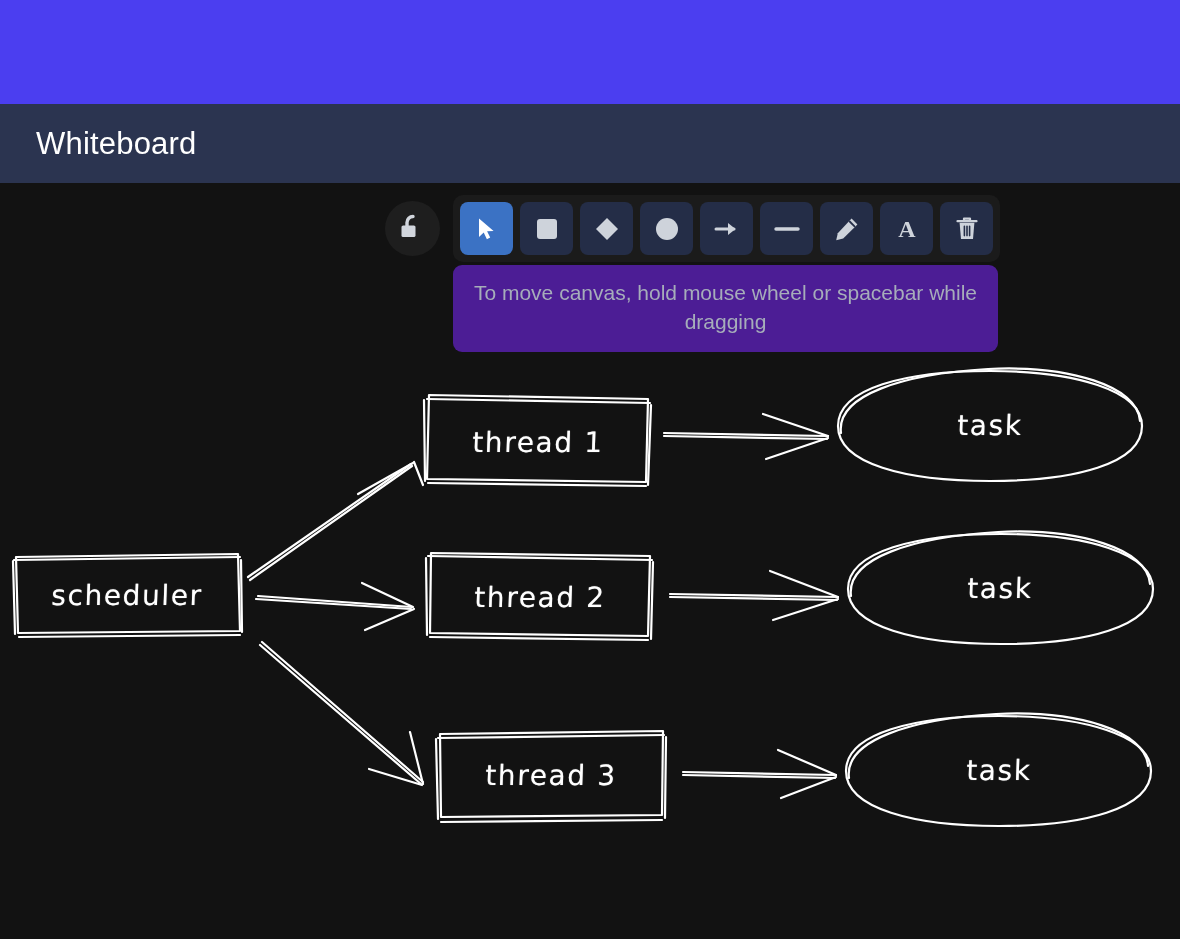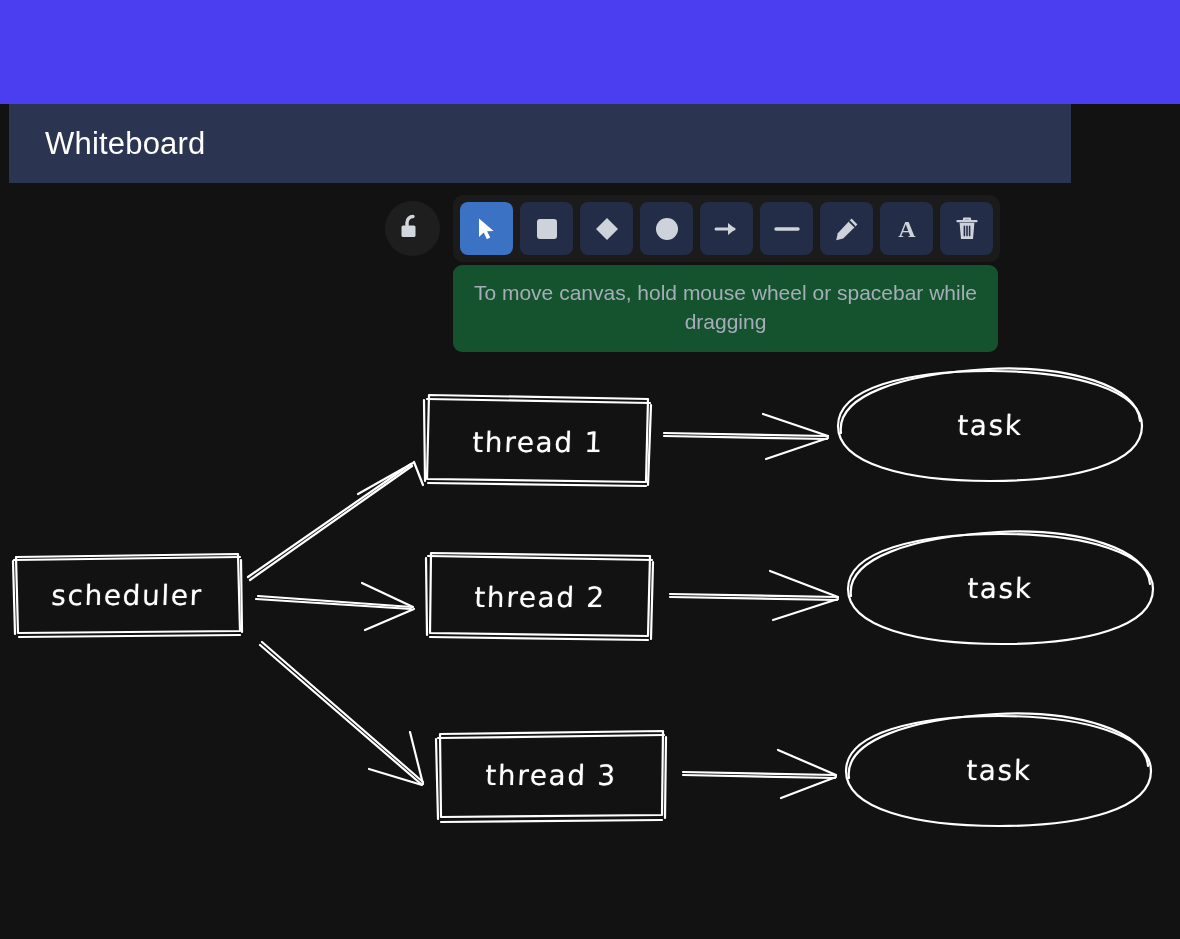--- a/index.html
+++ b/index.html
@@ -13,22 +13,22 @@
 
   
   .status-band {
     position: absolute; left: 0; top: 0;
     width: 1180px; height: 104px;
     background: #4b3ef0;
   }
 
   
   .title-bar {
-    position: absolute; left: 9px; top: 104px;
-    width: 1062px; height: 79px;
+    position: absolute; left: 0; top: 104px;
+    width: 1180px; height: 79px;
     background: #2b3450;
     display: flex; align-items: center;
   }
   .title-text {
     color: #ffffff;
     font-size: 31px;
     font-weight: 400;
     letter-spacing: .2px;
     margin-left: 36px;
   }
@@ -70,21 +70,21 @@
     display: flex; align-items: center; justify-content: center;
     cursor: pointer; border: none;
   }
   .tool-btn.active { background: #3b72c4; }
   .tool-btn svg { display: block; }
 
   
   .hint-box {
     position: absolute; left: 453px; top: 82px;
     width: 545px;
-    background: #14532d;
+    background: #4c1d95;
     border-radius: 9px;
     padding: 13px 16px 16px;
     text-align: center;
   }
   .hint-text {
     color: #a6adba;
     font-size: 21px;
     line-height: 29px;
   }
 

